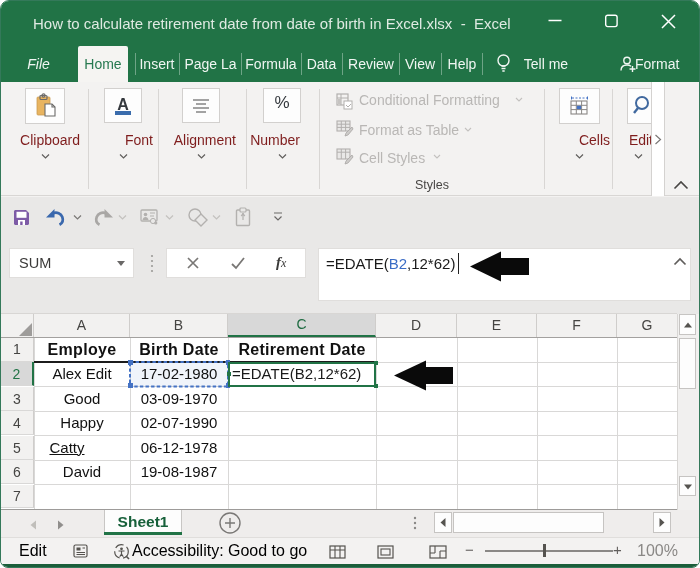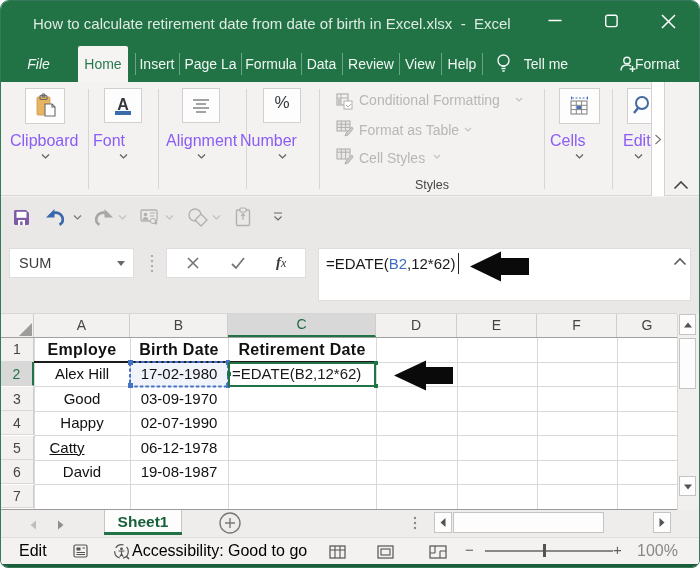--- a/index.html
+++ b/index.html
@@ -10,21 +10,21 @@
 #titlebar { left:0; top:0; width:700px; height:45px; background:#217346; }
 #title { left:32px; top:0; height:45px; line-height:45px; color:#dfeae2; font-size:15px; }
 
 #tabrow { left:0; top:45px; width:700px; height:36px; background:#217346; }
 .tab { top:45px; height:36px; line-height:36px; color:#f0f6f2; font-size:14px; text-align:center; }
 .tabsep { top:52px; height:22px; width:1px; background:rgba(255,255,255,0.35); }
 #hometab { left:77px; top:45px; width:50px; height:36px; background:#f5f4f2; border-radius:2px 2px 0 0; color:#277950; text-align:center; line-height:36px; font-size:14px; }
 
 #ribbon { left:0; top:81px; width:700px; height:114px; background:#f3f2f1; border-bottom:1px solid #d8d6d4; }
 .gbox { background:#fdfdfd; border:1px solid #d2d0ce; }
-.glabel { font-size:16px; color:#8b5cf6; text-align:left; }
+.glabel { font-size:14px; color:#7f1d1d; text-align:right; }
 .gsep { background:#d8d6d4; width:1px; }
 .styrow { font-size:14px; color:#b9b7b5; }
 #whitestrip { left:650px; top:0px; width:14px; height:114px; background:#fff; border-left:1px solid #d4d2d0; border-right:1px solid #d4d2d0; }
 
 #qat { left:0; top:196px; width:700px; height:44px; background:#e9e8e7; }
 
 #fbar { left:0; top:240px; width:700px; height:73px; background:#e9e8e7; }
 .wbox { background:#fff; border:1px solid #e0dedc; }
 
 #colhdr { left:0; top:313px; width:676px; height:24px; background:#f2f1f0; border-bottom:1px solid #a3a19f; }
@@ -343,21 +343,21 @@
   <div class="abs rownum" style="top:410px;height:24px;line-height:24px;">4</div>
   <div class="abs rownum" style="top:434.5px;height:24px;line-height:24px;">5</div>
   <div class="abs rownum" style="top:459px;height:24px;line-height:24px;">6</div>
   <div class="abs rownum" style="top:483.5px;height:23.5px;line-height:23.5px;">7</div>
 
   <div class="abs cell bold" style="left:33px;top:337px;width:96px;height:24px;line-height:24px;">Employe</div>
   <div class="abs cell bold" style="left:129px;top:337px;width:98px;height:24px;line-height:24px;">Birth Date</div>
   <div class="abs cell bold" style="left:227px;top:337px;width:148px;height:24px;line-height:24px;">Retirement Date</div>
   <div class="abs" style="left:33px;top:359.5px;width:342px;height:2px;background:#1c1c1c;"></div>
 
-  <div class="abs cell" style="left:33px;top:361px;width:96px;height:24.5px;line-height:24.5px;">Alex Hill</div>
+  <div class="abs cell" style="left:33px;top:361px;width:96px;height:24.5px;line-height:24.5px;">Alex Edit</div>
   <div class="abs cell" style="left:33px;top:385.5px;width:96px;height:24.5px;line-height:24.5px;">Good</div>
   <div class="abs cell" style="left:129px;top:385.5px;width:98px;height:24.5px;line-height:24.5px;">03-09-1970</div>
   <div class="abs cell" style="left:33px;top:410px;width:96px;height:24.5px;line-height:24.5px;">Happy</div>
   <div class="abs cell" style="left:129px;top:410px;width:98px;height:24.5px;line-height:24.5px;">02-07-1990</div>
   <div class="abs cell" style="left:18px;top:434.5px;width:96px;height:24.5px;line-height:24.5px;text-decoration:underline;">Catty</div>
   <div class="abs cell" style="left:129px;top:434.5px;width:98px;height:24.5px;line-height:24.5px;">06-12-1978</div>
   <div class="abs cell" style="left:33px;top:459px;width:96px;height:24.5px;line-height:24.5px;">David</div>
   <div class="abs cell" style="left:129px;top:459px;width:98px;height:24.5px;line-height:24.5px;">19-08-1987</div>
 
   <div class="abs" style="left:129px;top:361px;width:98px;height:24.5px;background:rgba(68,114,196,0.08);"></div>

